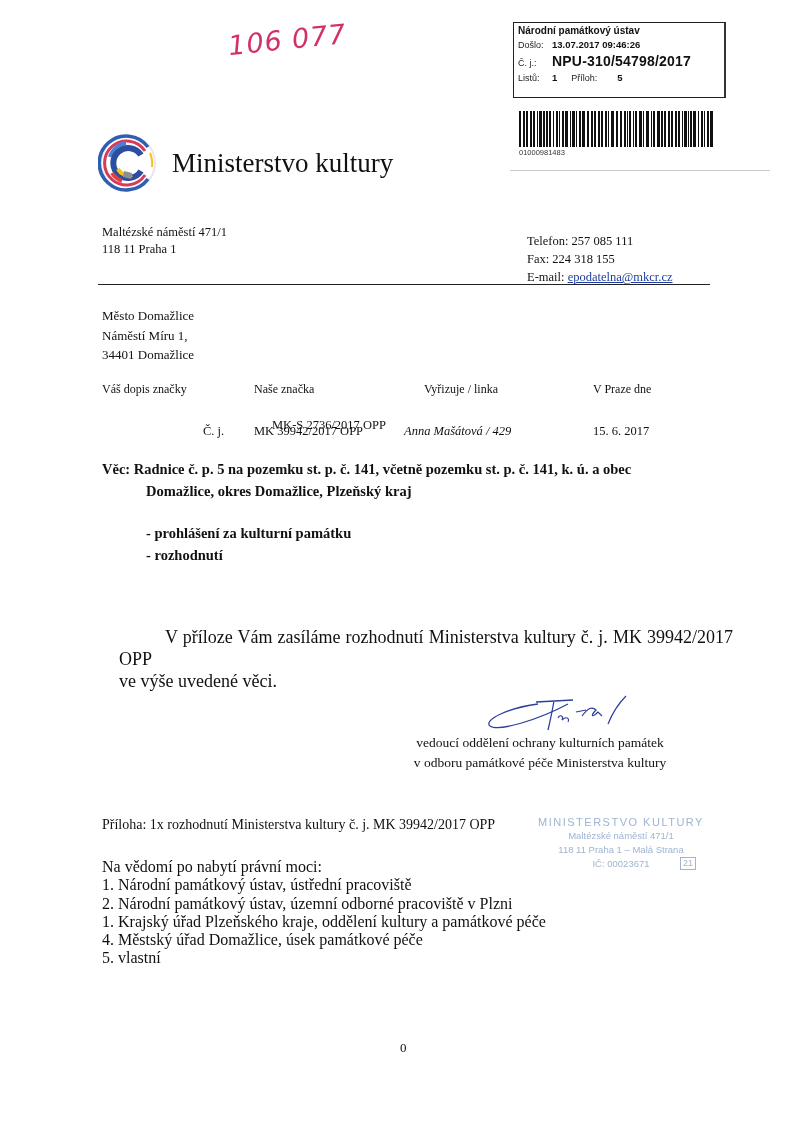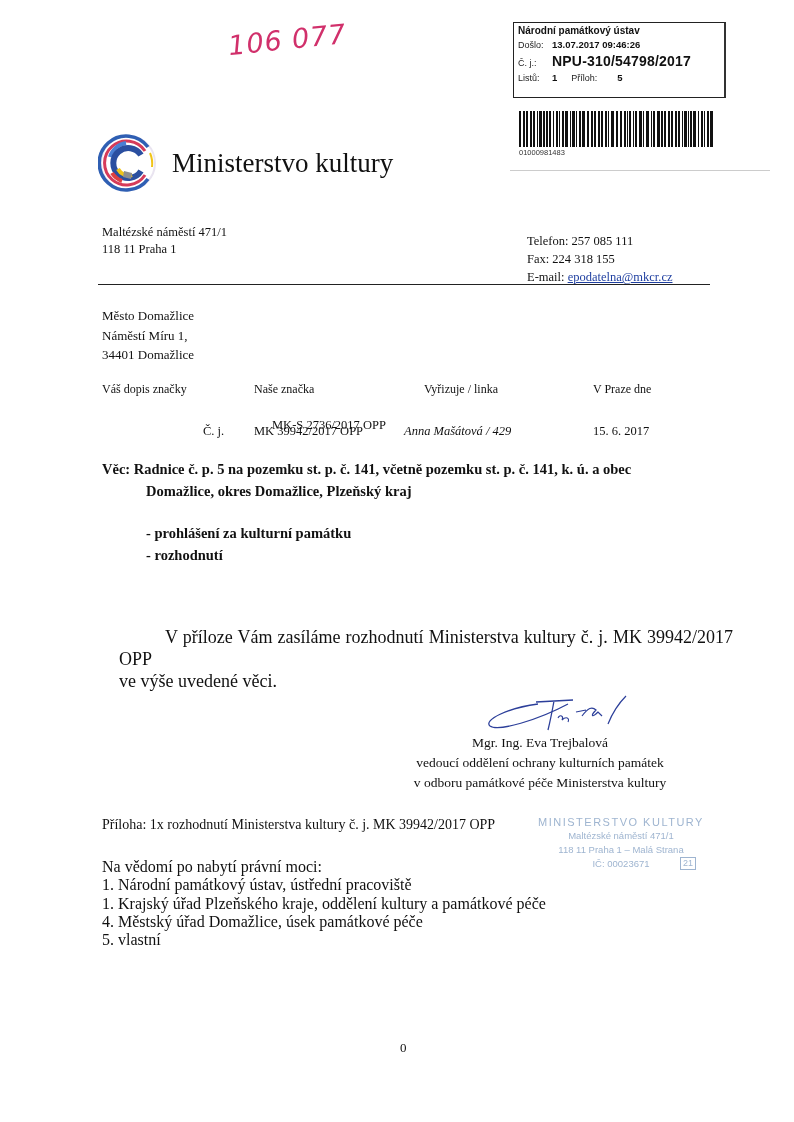--- a/index.html
+++ b/index.html
@@ -205,36 +205,36 @@
 </div>
 
 <svg class="abs signature" viewBox="0 0 160 45">
   <path d="M60 14 C30 18 5 30 12 36 C20 42 60 30 90 14" fill="none" stroke="#2c3f9a" stroke-width="1.3"></path>
   <path d="M58 12 L95 10 M76 11 C74 22 72 32 70 40" fill="none" stroke="#2c3f9a" stroke-width="1.3"></path>
   <path d="M80 28 C82 24 86 26 84 30 C88 26 92 28 90 32" fill="none" stroke="#2c3f9a" stroke-width="1.1"></path>
   <path d="M98 22 L108 20 M104 26 C110 18 114 16 118 20 C112 26 114 28 120 22 L124 26" fill="none" stroke="#2c3f9a" stroke-width="1.2"></path>
   <path d="M130 34 C134 24 140 14 148 6" fill="none" stroke="#2c3f9a" stroke-width="1.2"></path>
 </svg>
 <div class="abs signer">
-  <div>Mgr. Ing. Eva Trejbalová</div>
   <div>vedoucí oddělení ochrany kulturních památek</div>
   <div>v odboru památkové péče Ministerstva kultury</div>
 </div>
 
 <div class="abs attachment">Příloha:  1x rozhodnutí Ministerstva kultury č. j. MK 39942/2017 OPP</div>
 
 <div class="abs ministry-stamp">
   <div class="t">MINISTERSTVO KULTURY</div>
   <div>Maltézské náměstí 471/1</div>
   <div>118 11  Praha 1 – Malá Strana</div>
   <div>IČ: 00023671</div>
   <span class="num21">21</span>
 </div>
 
 <div class="abs notice">
   <div>Na vědomí po nabytí právní moci:</div>
   <div>1. Národní památkový ústav, ústřední pracoviště</div>
+  <div>2. Národní památkový ústav, územní odborné pracoviště v Plzni</div>
   <div>1. Krajský úřad Plzeňského kraje, oddělení kultury a památkové péče</div>
   <div>4. Městský úřad Domažlice, úsek památkové péče</div>
   <div>5. vlastní</div>
 </div>
 
 <div class="abs page-num">0</div>
 
 </body></html>

